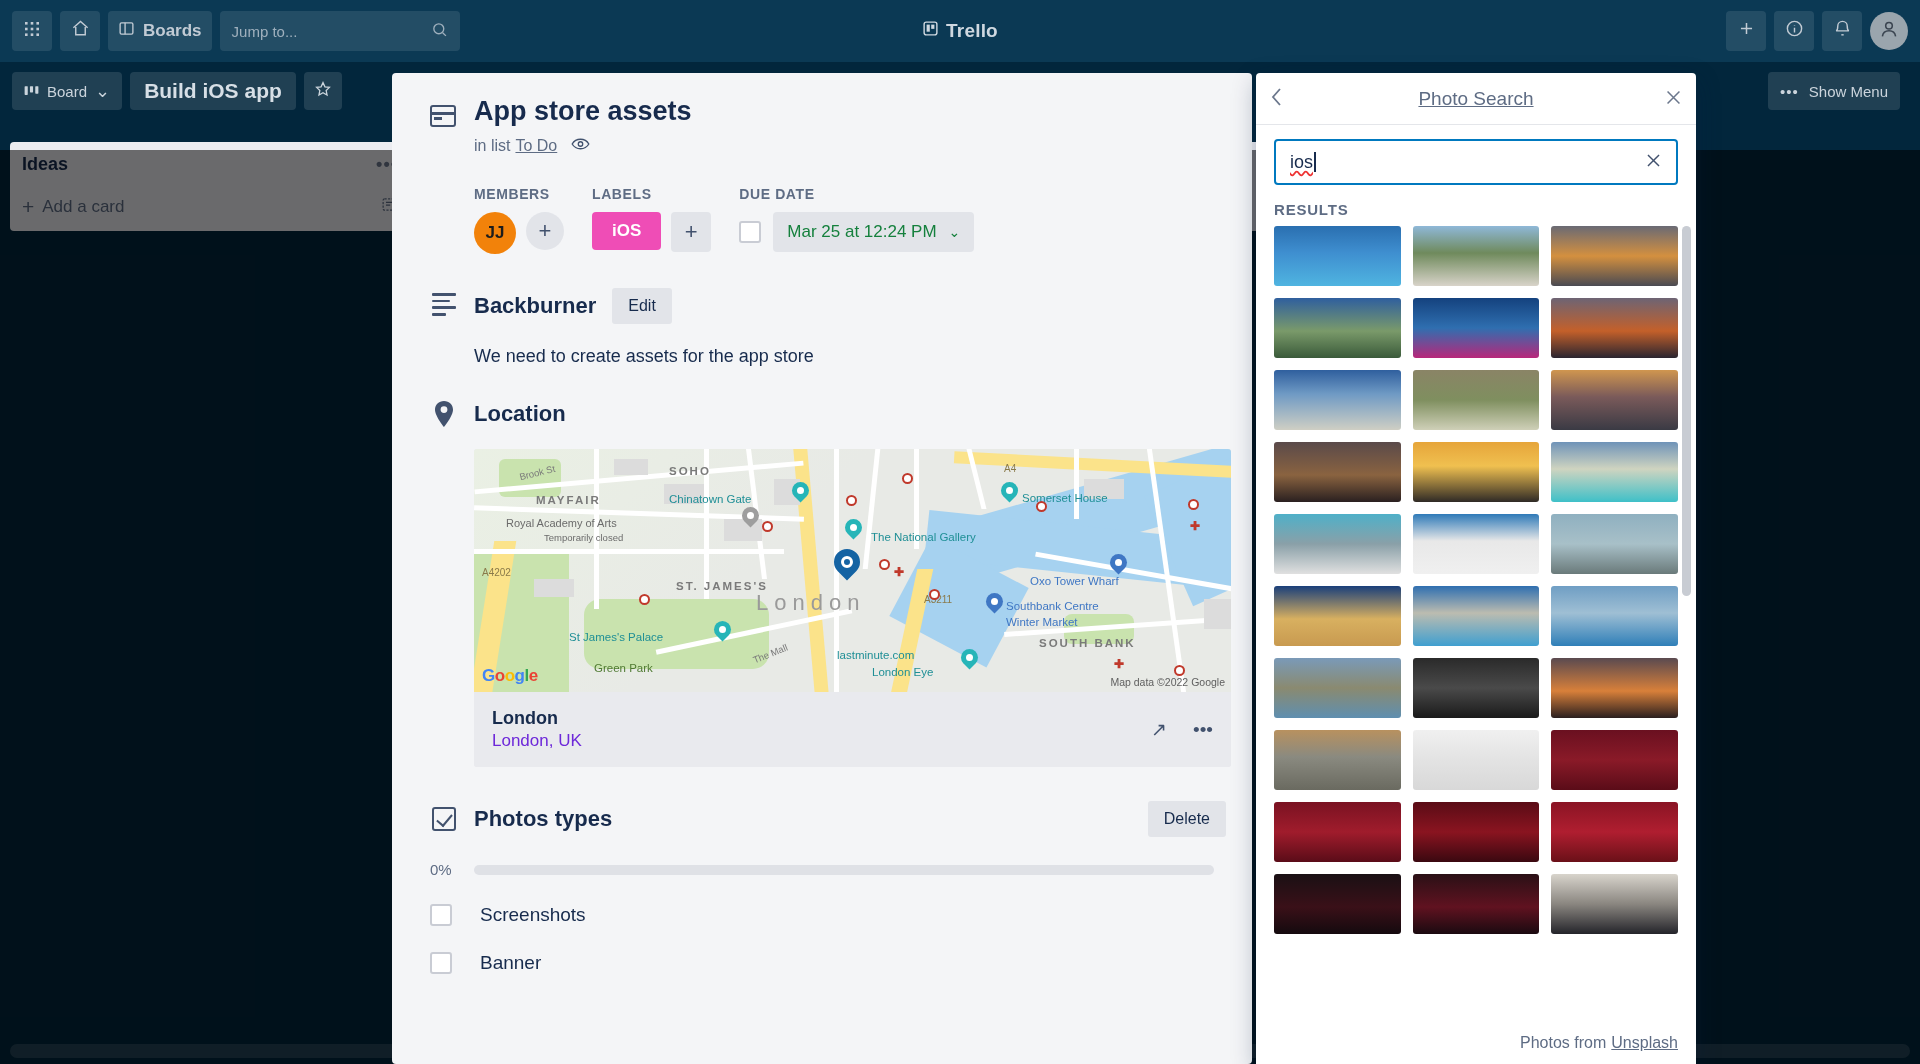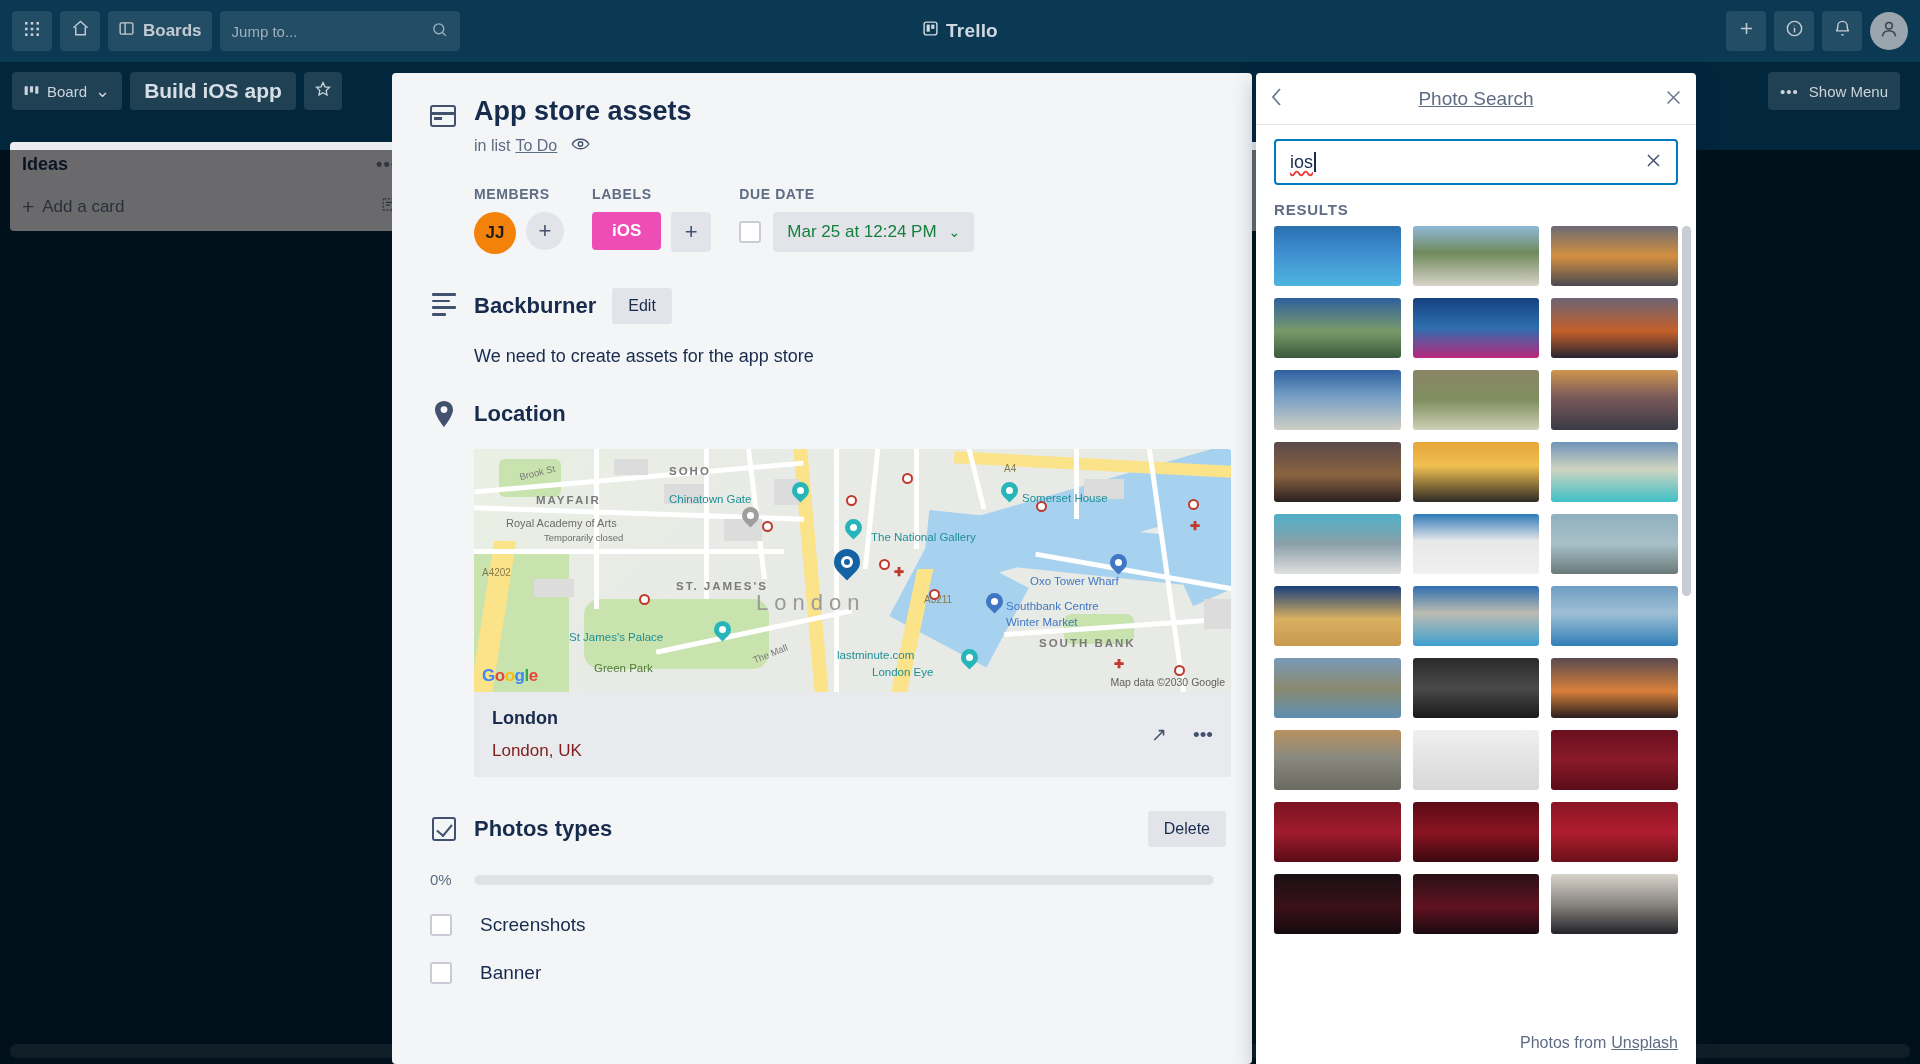--- a/index.html
+++ b/index.html
@@ -287,21 +287,21 @@
   .google-logo span:nth-child(6){color:#ea4335}
   .map-attr {
     position: absolute; right: 6px; bottom: 4px;
     font-size: 10.5px; color: #5f5f5f;
   }
   .loc-card {
     background: #e9eaee; padding: 16px 18px;
     display: flex; align-items: center;
   }
   .loc-name { font-size: 18px; font-weight: bold; color: #172b4d; }
-  .loc-addr { font-size: 17px; color: #7f1d1d; margin-top: 12px; }
+  .loc-addr { font-size: 17px; color: #6d28d9; margin-top: 2px; }
   .loc-actions { margin-left: auto; display: flex; align-items: center; }
   .loc-actions span { margin-left: 26px; color: #42526e; font-size: 19px; cursor: pointer; }
 
   
   .check-ico {
     width: 24px; height: 24px; border: 2.6px solid #42526e;
     border-radius: 3px; position: relative;
   }
   .check-ico:after {
     content: ""; position: absolute; left: 6px; top: 2px;
@@ -741,21 +741,21 @@
           <div class="tstation" style="left:562px;top:52px;"></div>
           <div class="tstation" style="left:714px;top:50px;"></div>
           <div class="tstation" style="left:700px;top:216px;"></div>
           <div class="nrail" style="left:420px;top:116px;">✚</div>
           <div class="nrail" style="left:716px;top:70px;">✚</div>
           <div class="nrail" style="left:640px;top:208px;">✚</div>
 
           <div class="google-logo">
             <span>G</span><span>o</span><span>o</span><span>g</span><span>l</span><span>e</span>
           </div>
-          <div class="map-attr">Map data ©2030 Google</div>
+          <div class="map-attr">Map data ©2022 Google</div>
         </div>
 
         <div class="loc-card">
           <div>
             <div class="loc-name">London</div>
             <div class="loc-addr">London, UK</div>
           </div>
           <div class="loc-actions">
             <span>↗</span>
             <span>•••</span>

